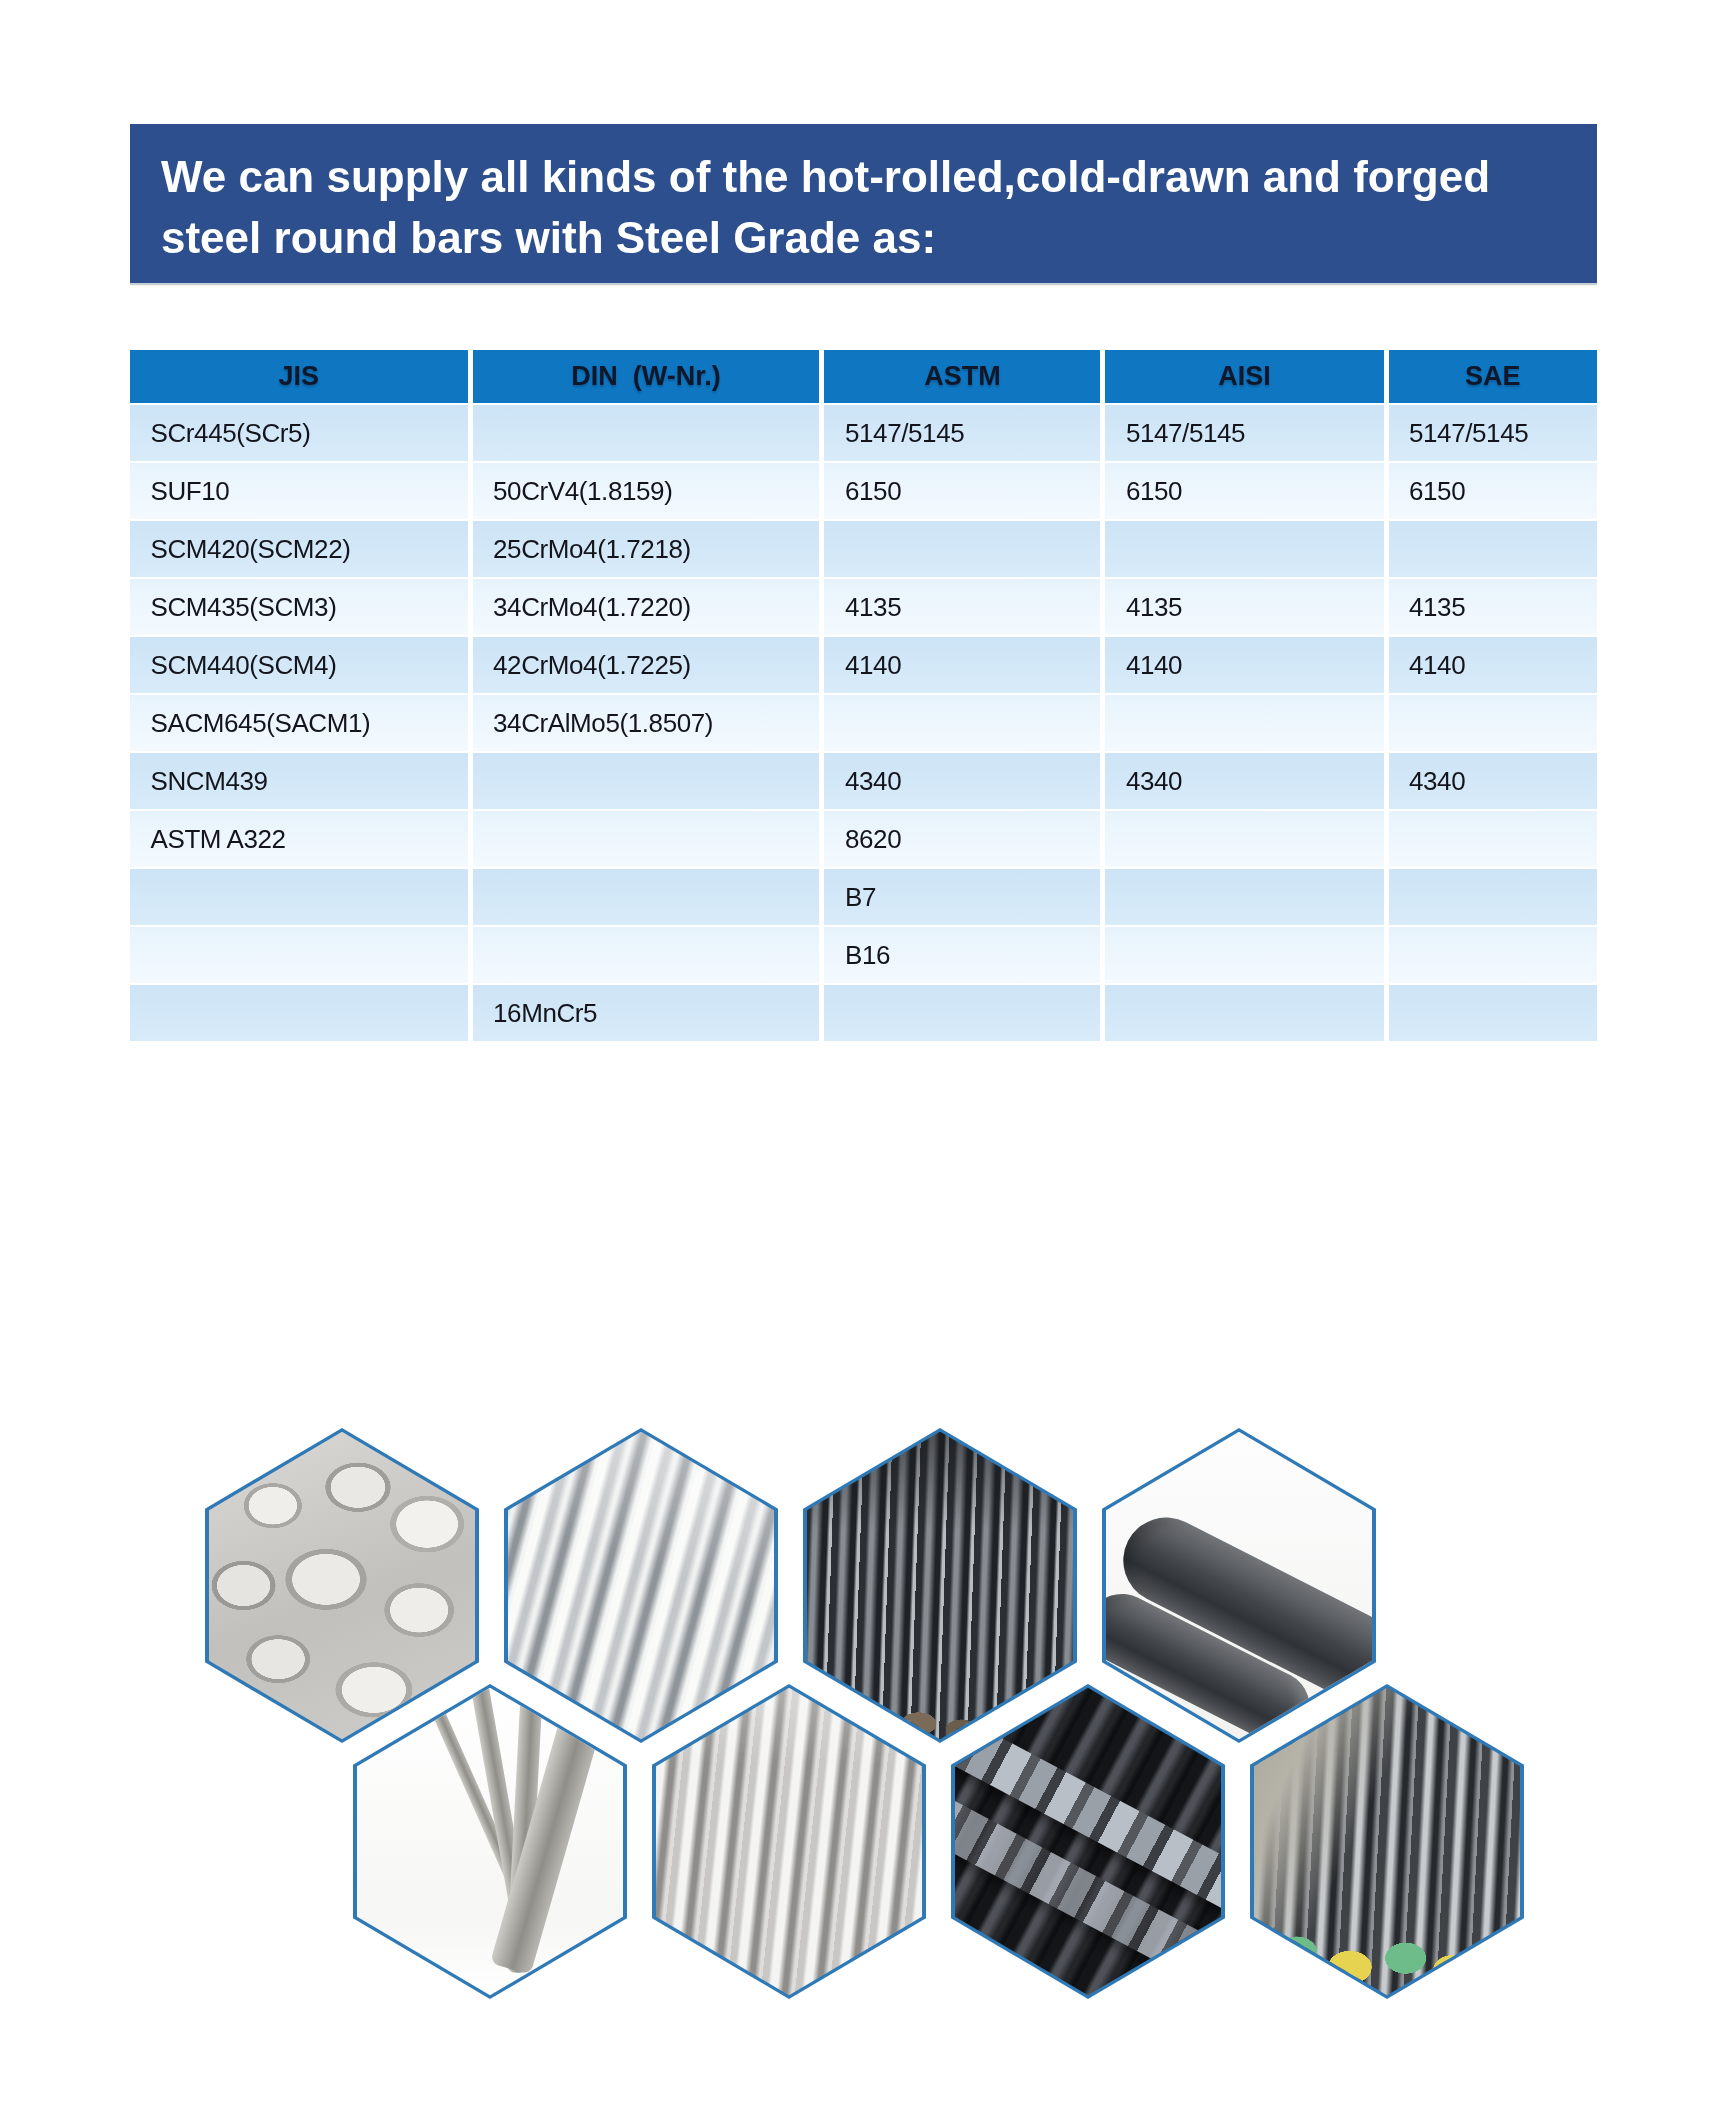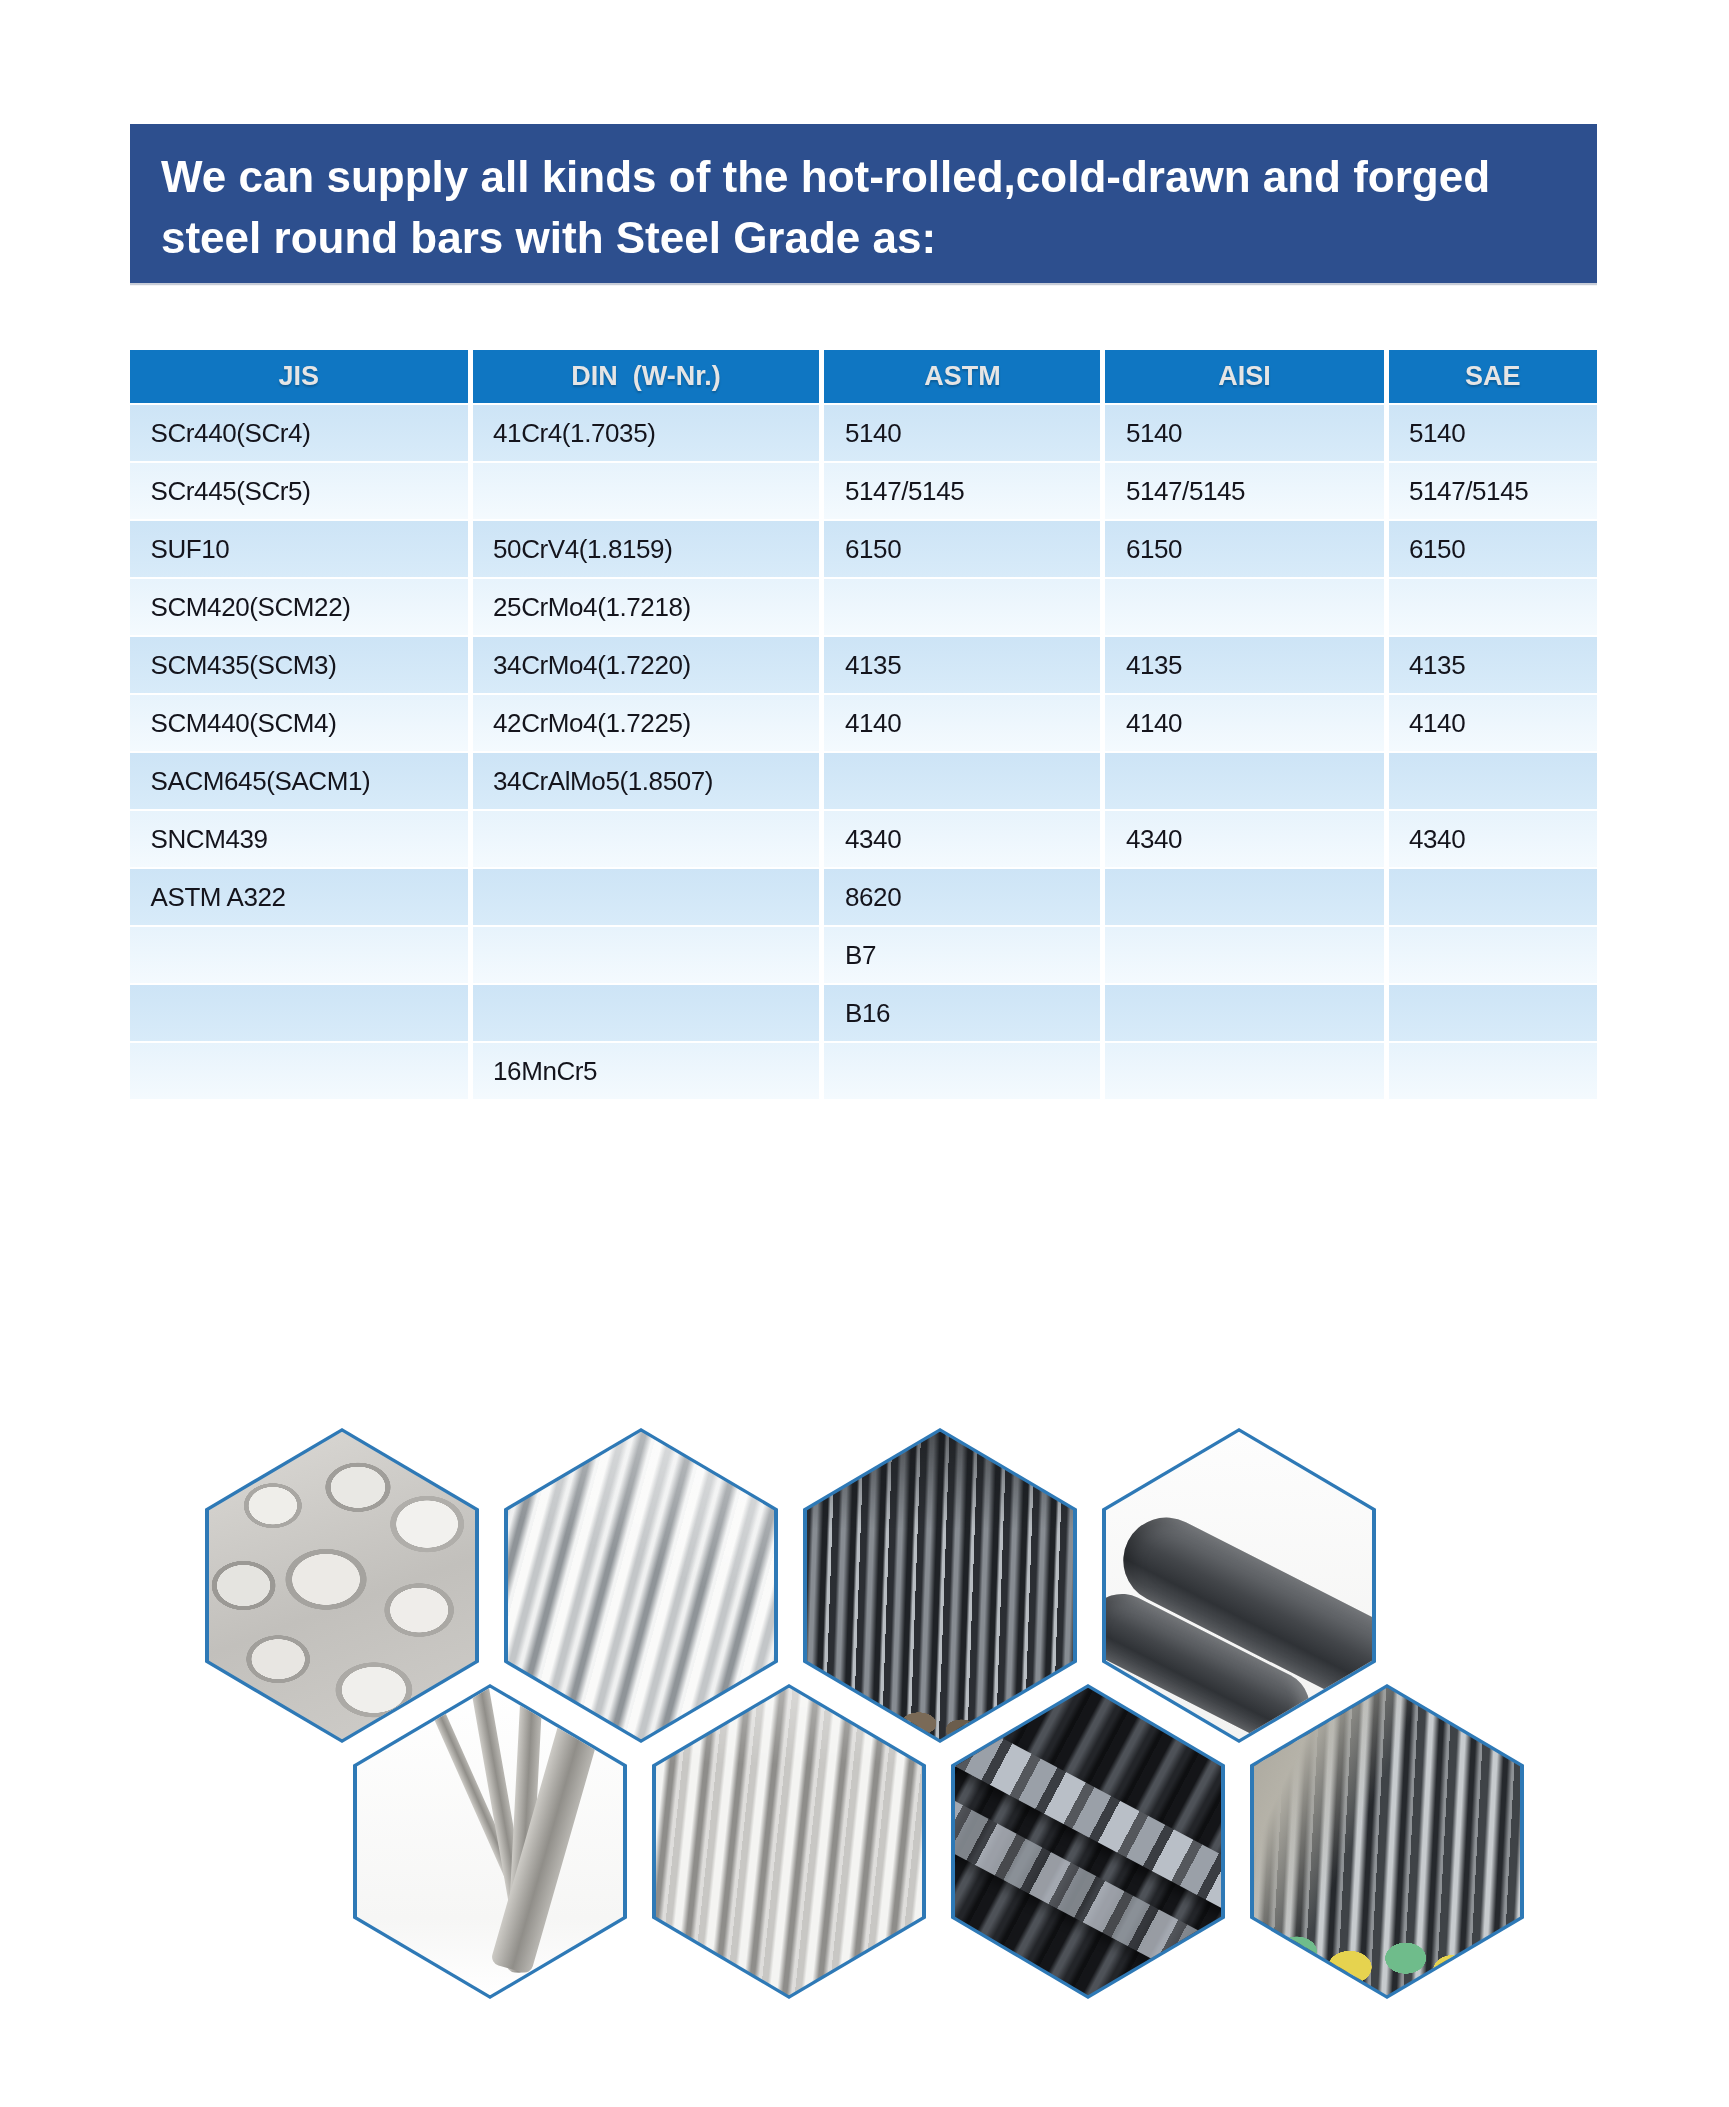--- a/index.html
+++ b/index.html
@@ -18,21 +18,21 @@
     color:#ffffff;font-size:44px;font-weight:700;line-height:61px;
     letter-spacing:0px;white-space:nowrap;
   }
 
   
   .grade-table-wrap{position:absolute;left:130px;top:350px;width:1467px;}
   table.grade{
     width:100%;table-layout:fixed;border-collapse:separate;border-spacing:0;
   }
   table.grade th{
-    background:#0f76c2;color:#e5e5e5;font-size:27px;font-weight:700;
+    background:#0f76c2;color:#0f172a;font-size:27px;font-weight:700;
     height:53px;text-align:center;vertical-align:middle;padding:0;
     border-bottom:2.9px solid #ffffff;white-space:pre;
     text-shadow:0 1.5px 2.2px rgba(0,0,0,.22);
   }
   table.grade th:not(:last-child),
   table.grade td:not(:last-child){border-right:5.9px solid #ffffff;}
   table.grade td{
     height:56px;font-size:26px;color:#14141c;vertical-align:middle;
     padding:0 0 0 20.5px;border-bottom:2.9px solid #ffffff;overflow:hidden;
     letter-spacing:-0.4px;
@@ -164,27 +164,20 @@
         <tr>
           <th>JIS</th>
           <th>DIN  (W-Nr.)</th>
           <th>ASTM</th>
           <th>AISI</th>
           <th>SAE</th>
         </tr>
       </thead>
       <tbody>
           <tr>
-          <td>SCr440(SCr4)</td>
-          <td>41Cr4(1.7035)</td>
-          <td>5140</td>
-          <td>5140</td>
-          <td>5140</td>
-        </tr>
-          <tr>
           <td>SCr445(SCr5)</td>
           <td></td>
           <td>5147/5145</td>
           <td>5147/5145</td>
           <td>5147/5145</td>
         </tr>
           <tr>
           <td>SUF10</td>
           <td>50CrV4(1.8159)</td>
           <td>6150</td>

